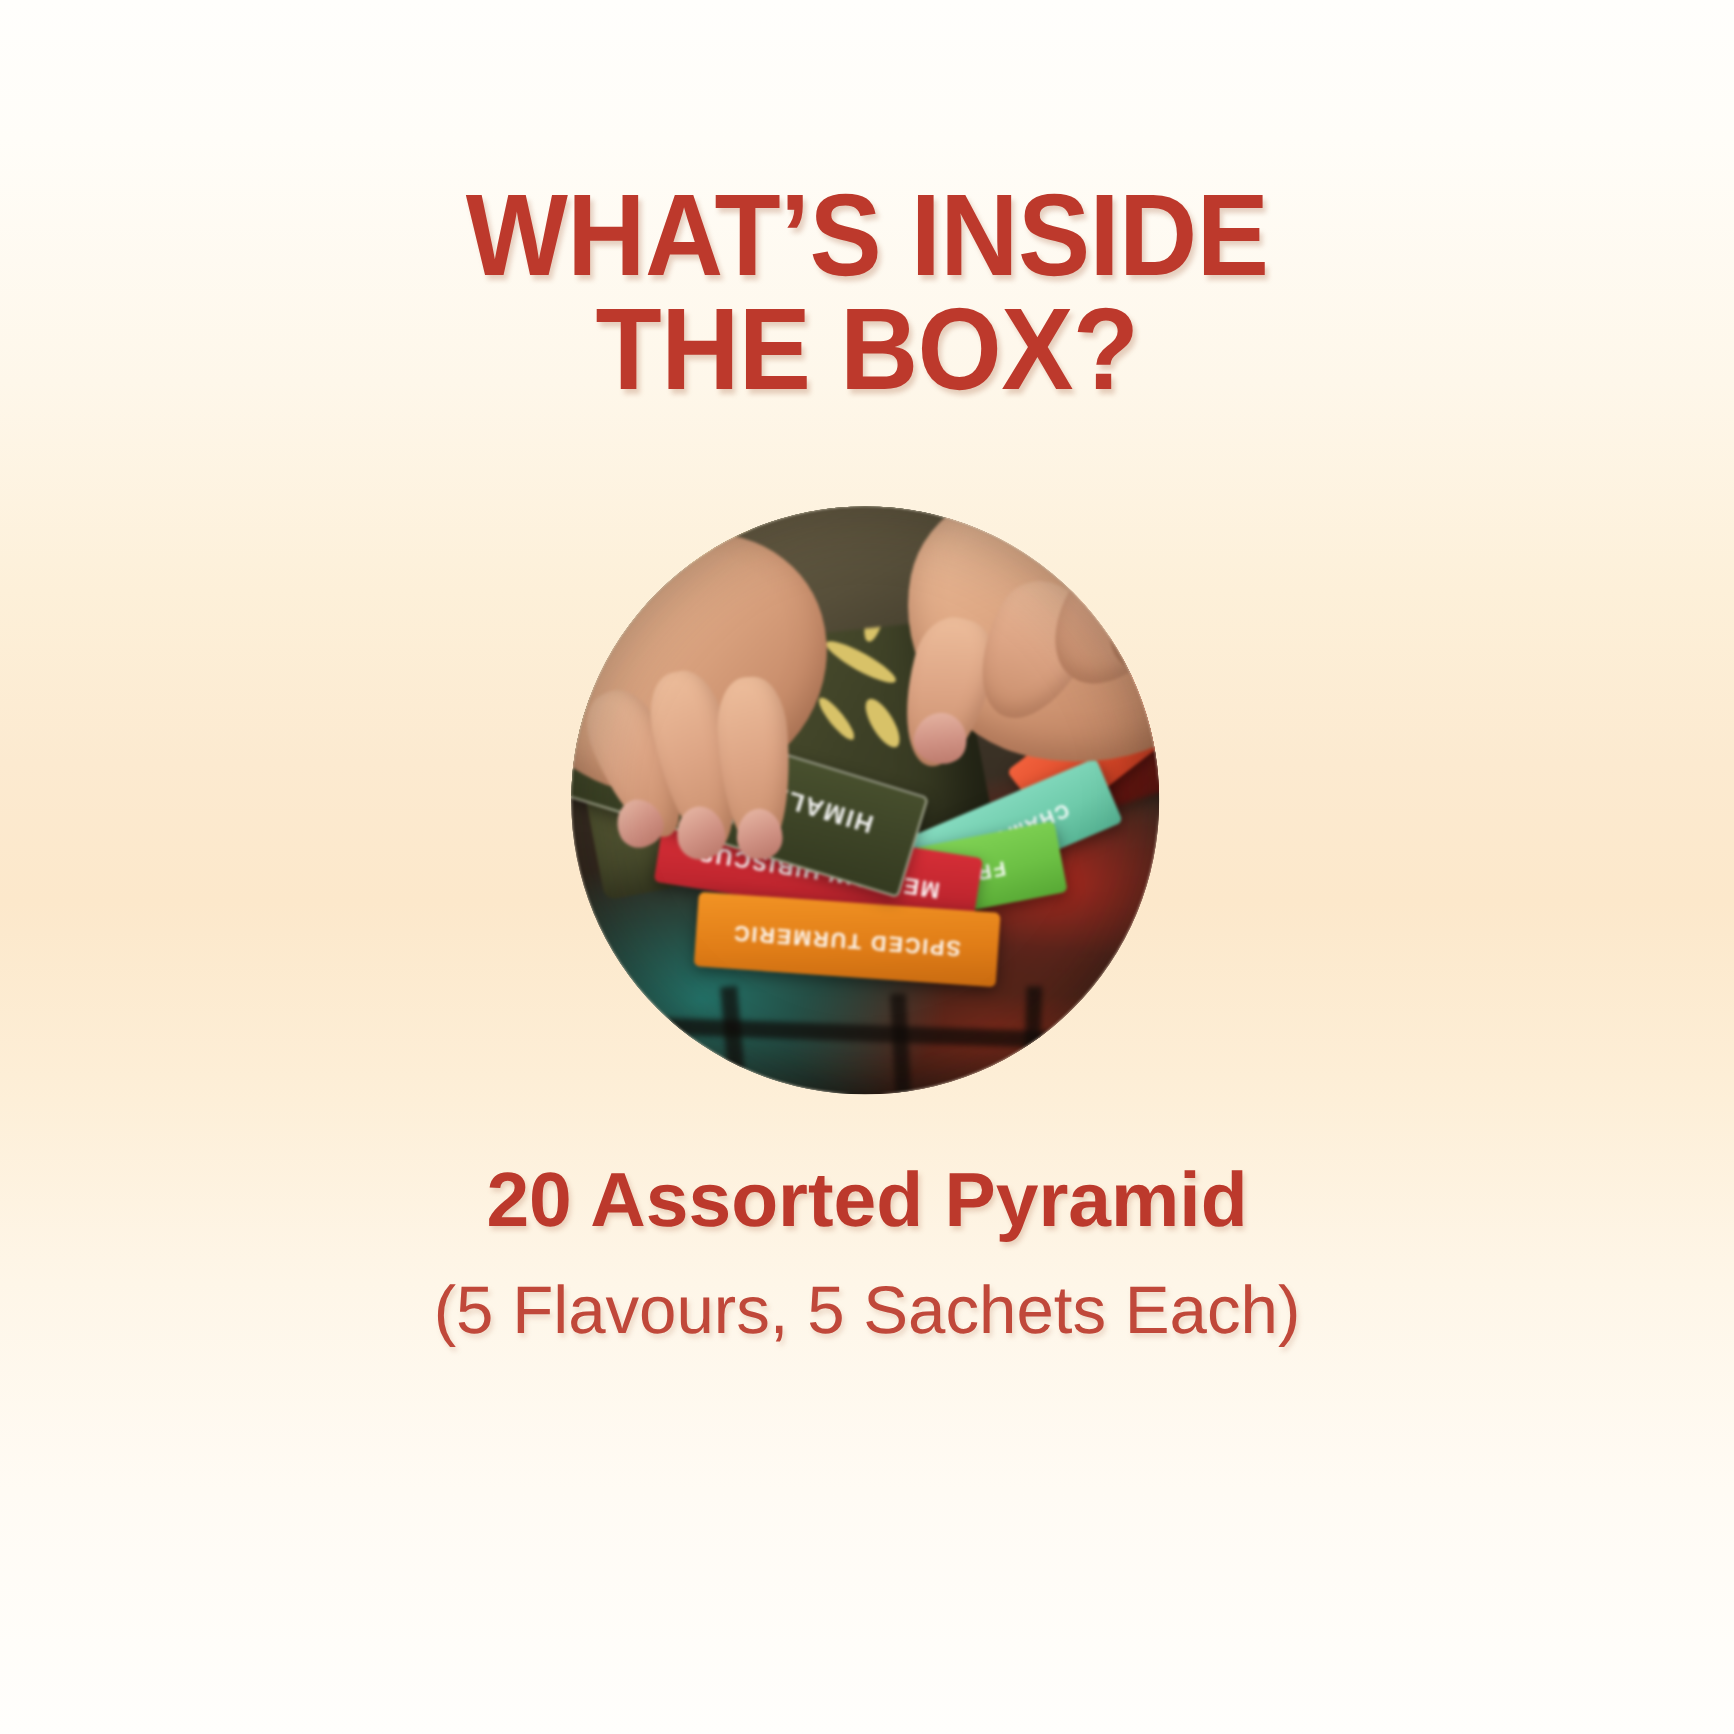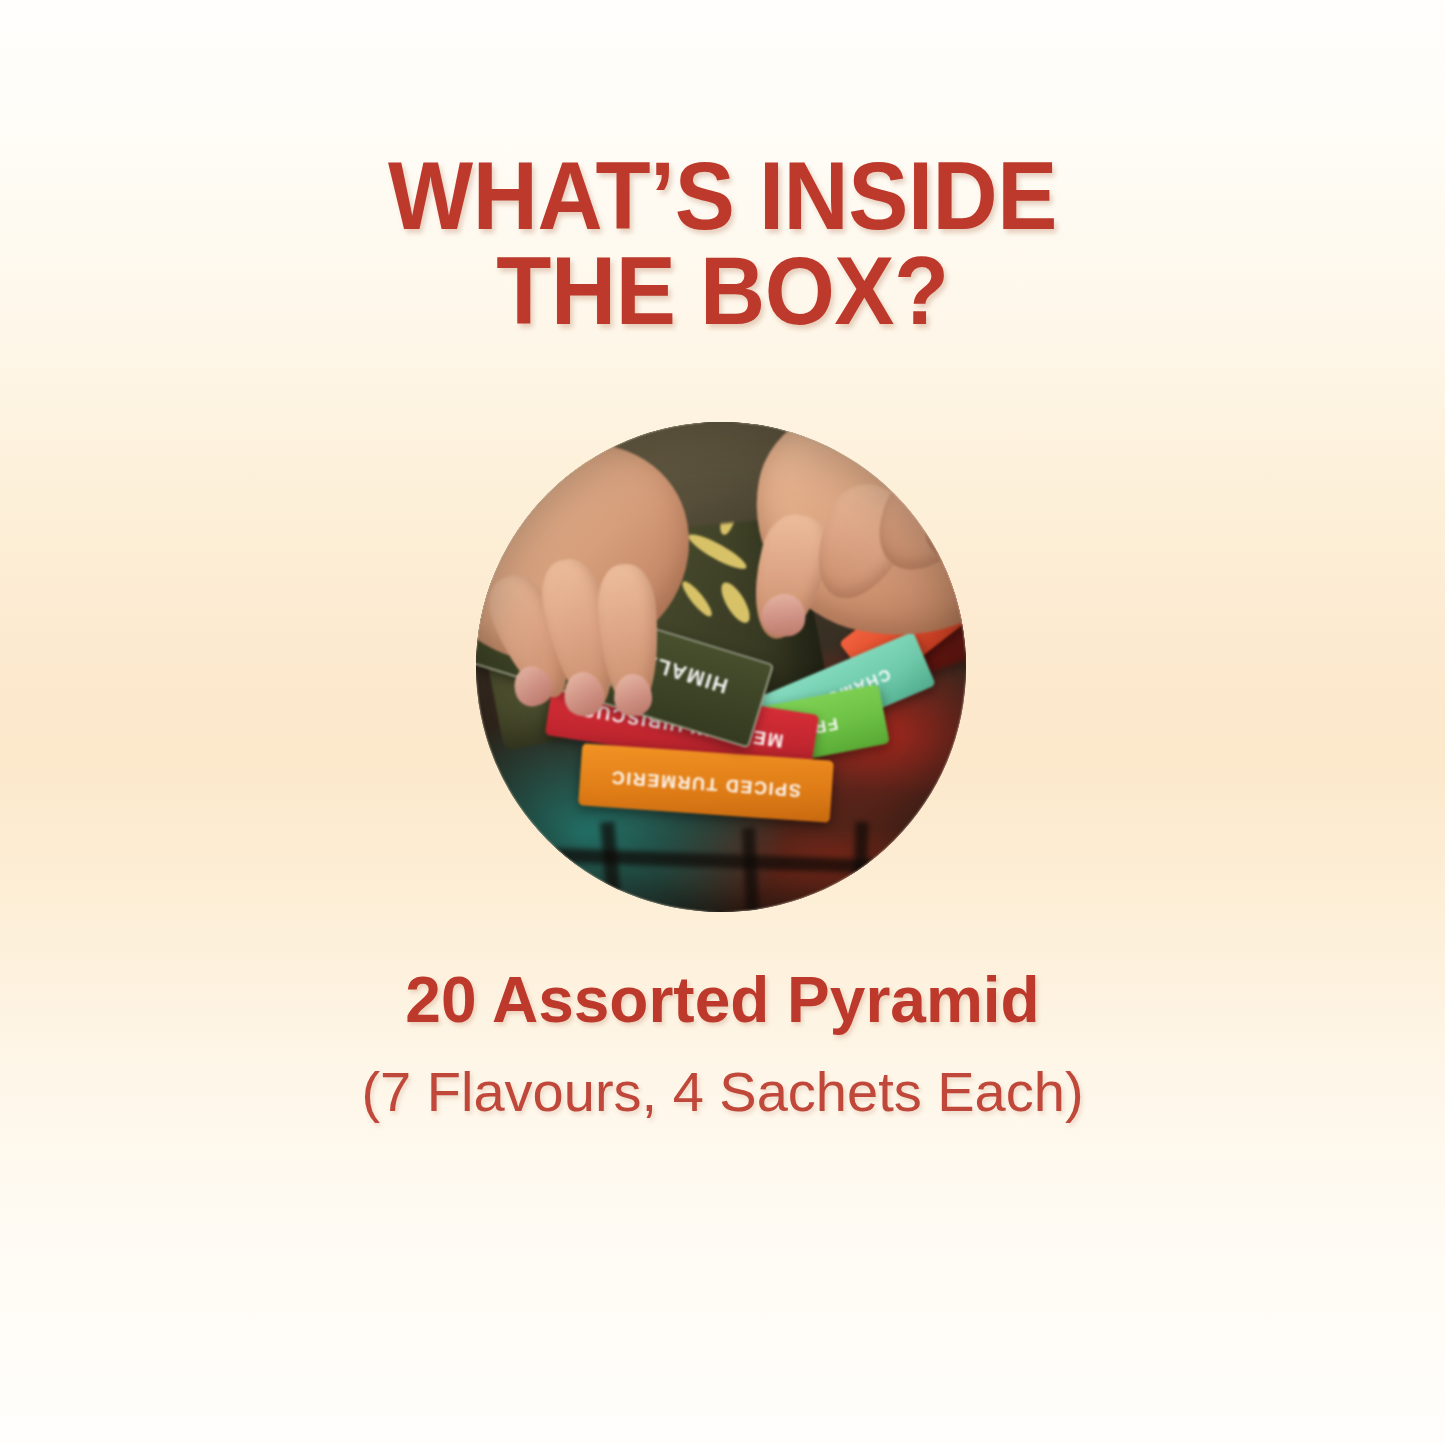--- a/index.html
+++ b/index.html
@@ -413,16 +413,16 @@
         <span class="s-sub">GREEN TEA</span>
       </div>
 
       <div class="photo-blur"></div>
       <div class="photo-vignette"></div>
     </div>
   </div>
 
   <div class="caption">
     <span class="cap-line">20 Assorted Pyramid</span>
-    <span class="cap-sub">(7 Flavours, 4 Sachets Each)</span>
+    <span class="cap-sub">(5 Flavours, 5 Sachets Each)</span>
   </div>
 
 </div>
 
 </body></html>

